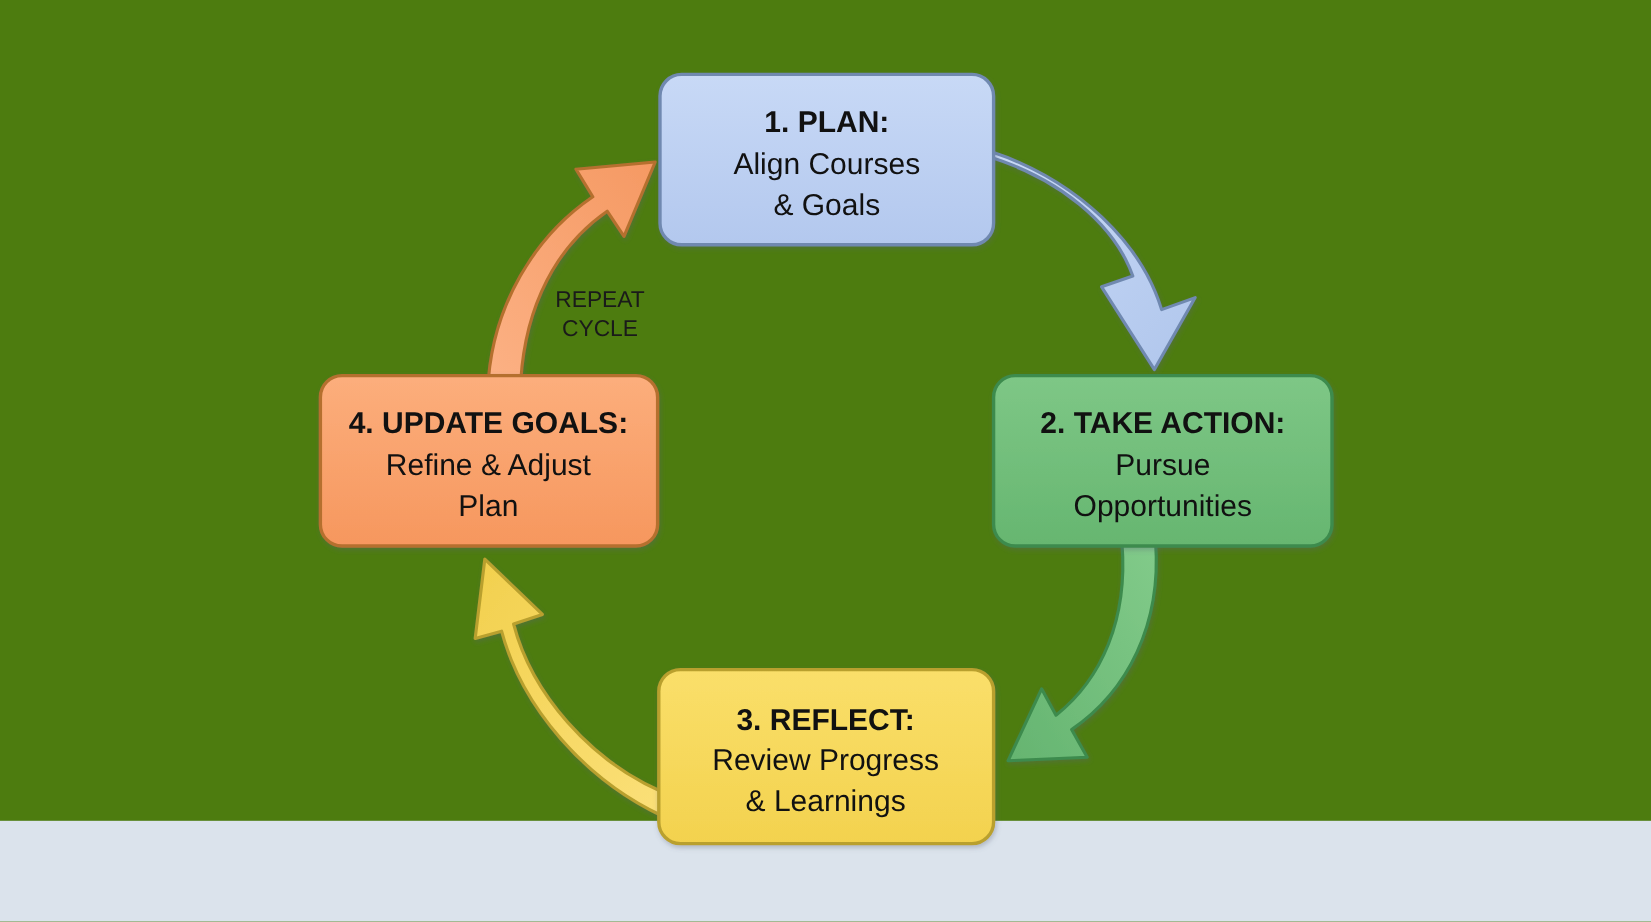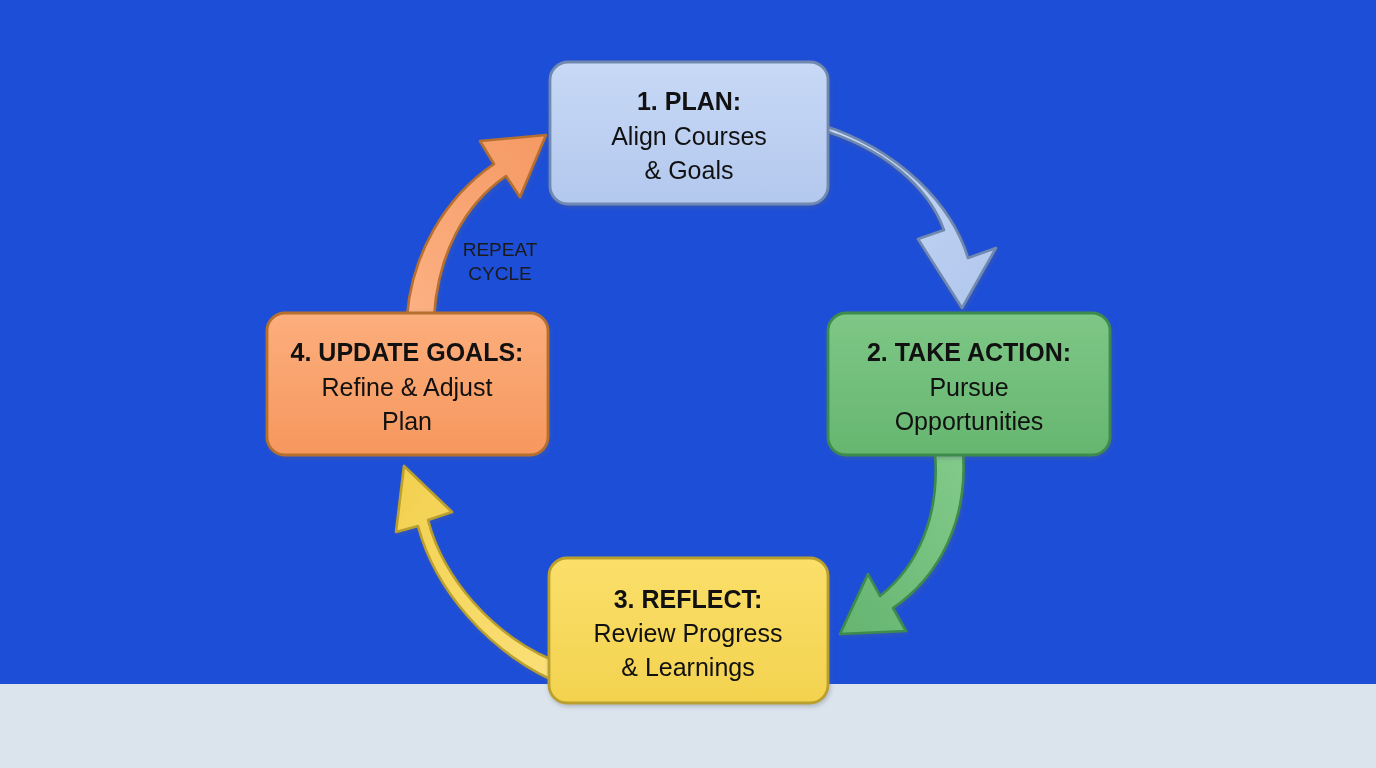--- a/index.html
+++ b/index.html
@@ -10,21 +10,21 @@
     width: 1376px;
     height: 768px;
     background: #dbe3ec;
     font-family: "Liberation Sans", sans-serif;
     overflow: hidden;
   }
   #canvas {
     position: relative;
     width: 1376px;
     height: 684px;
-    background: #1d4ed8;
+    background: #4d7c0f;
   }
   svg.diagram {
     position: absolute;
     left: 0;
     top: 0;
     width: 1376px;
     height: 768px;
     display: block;
   }
   .node-title {

